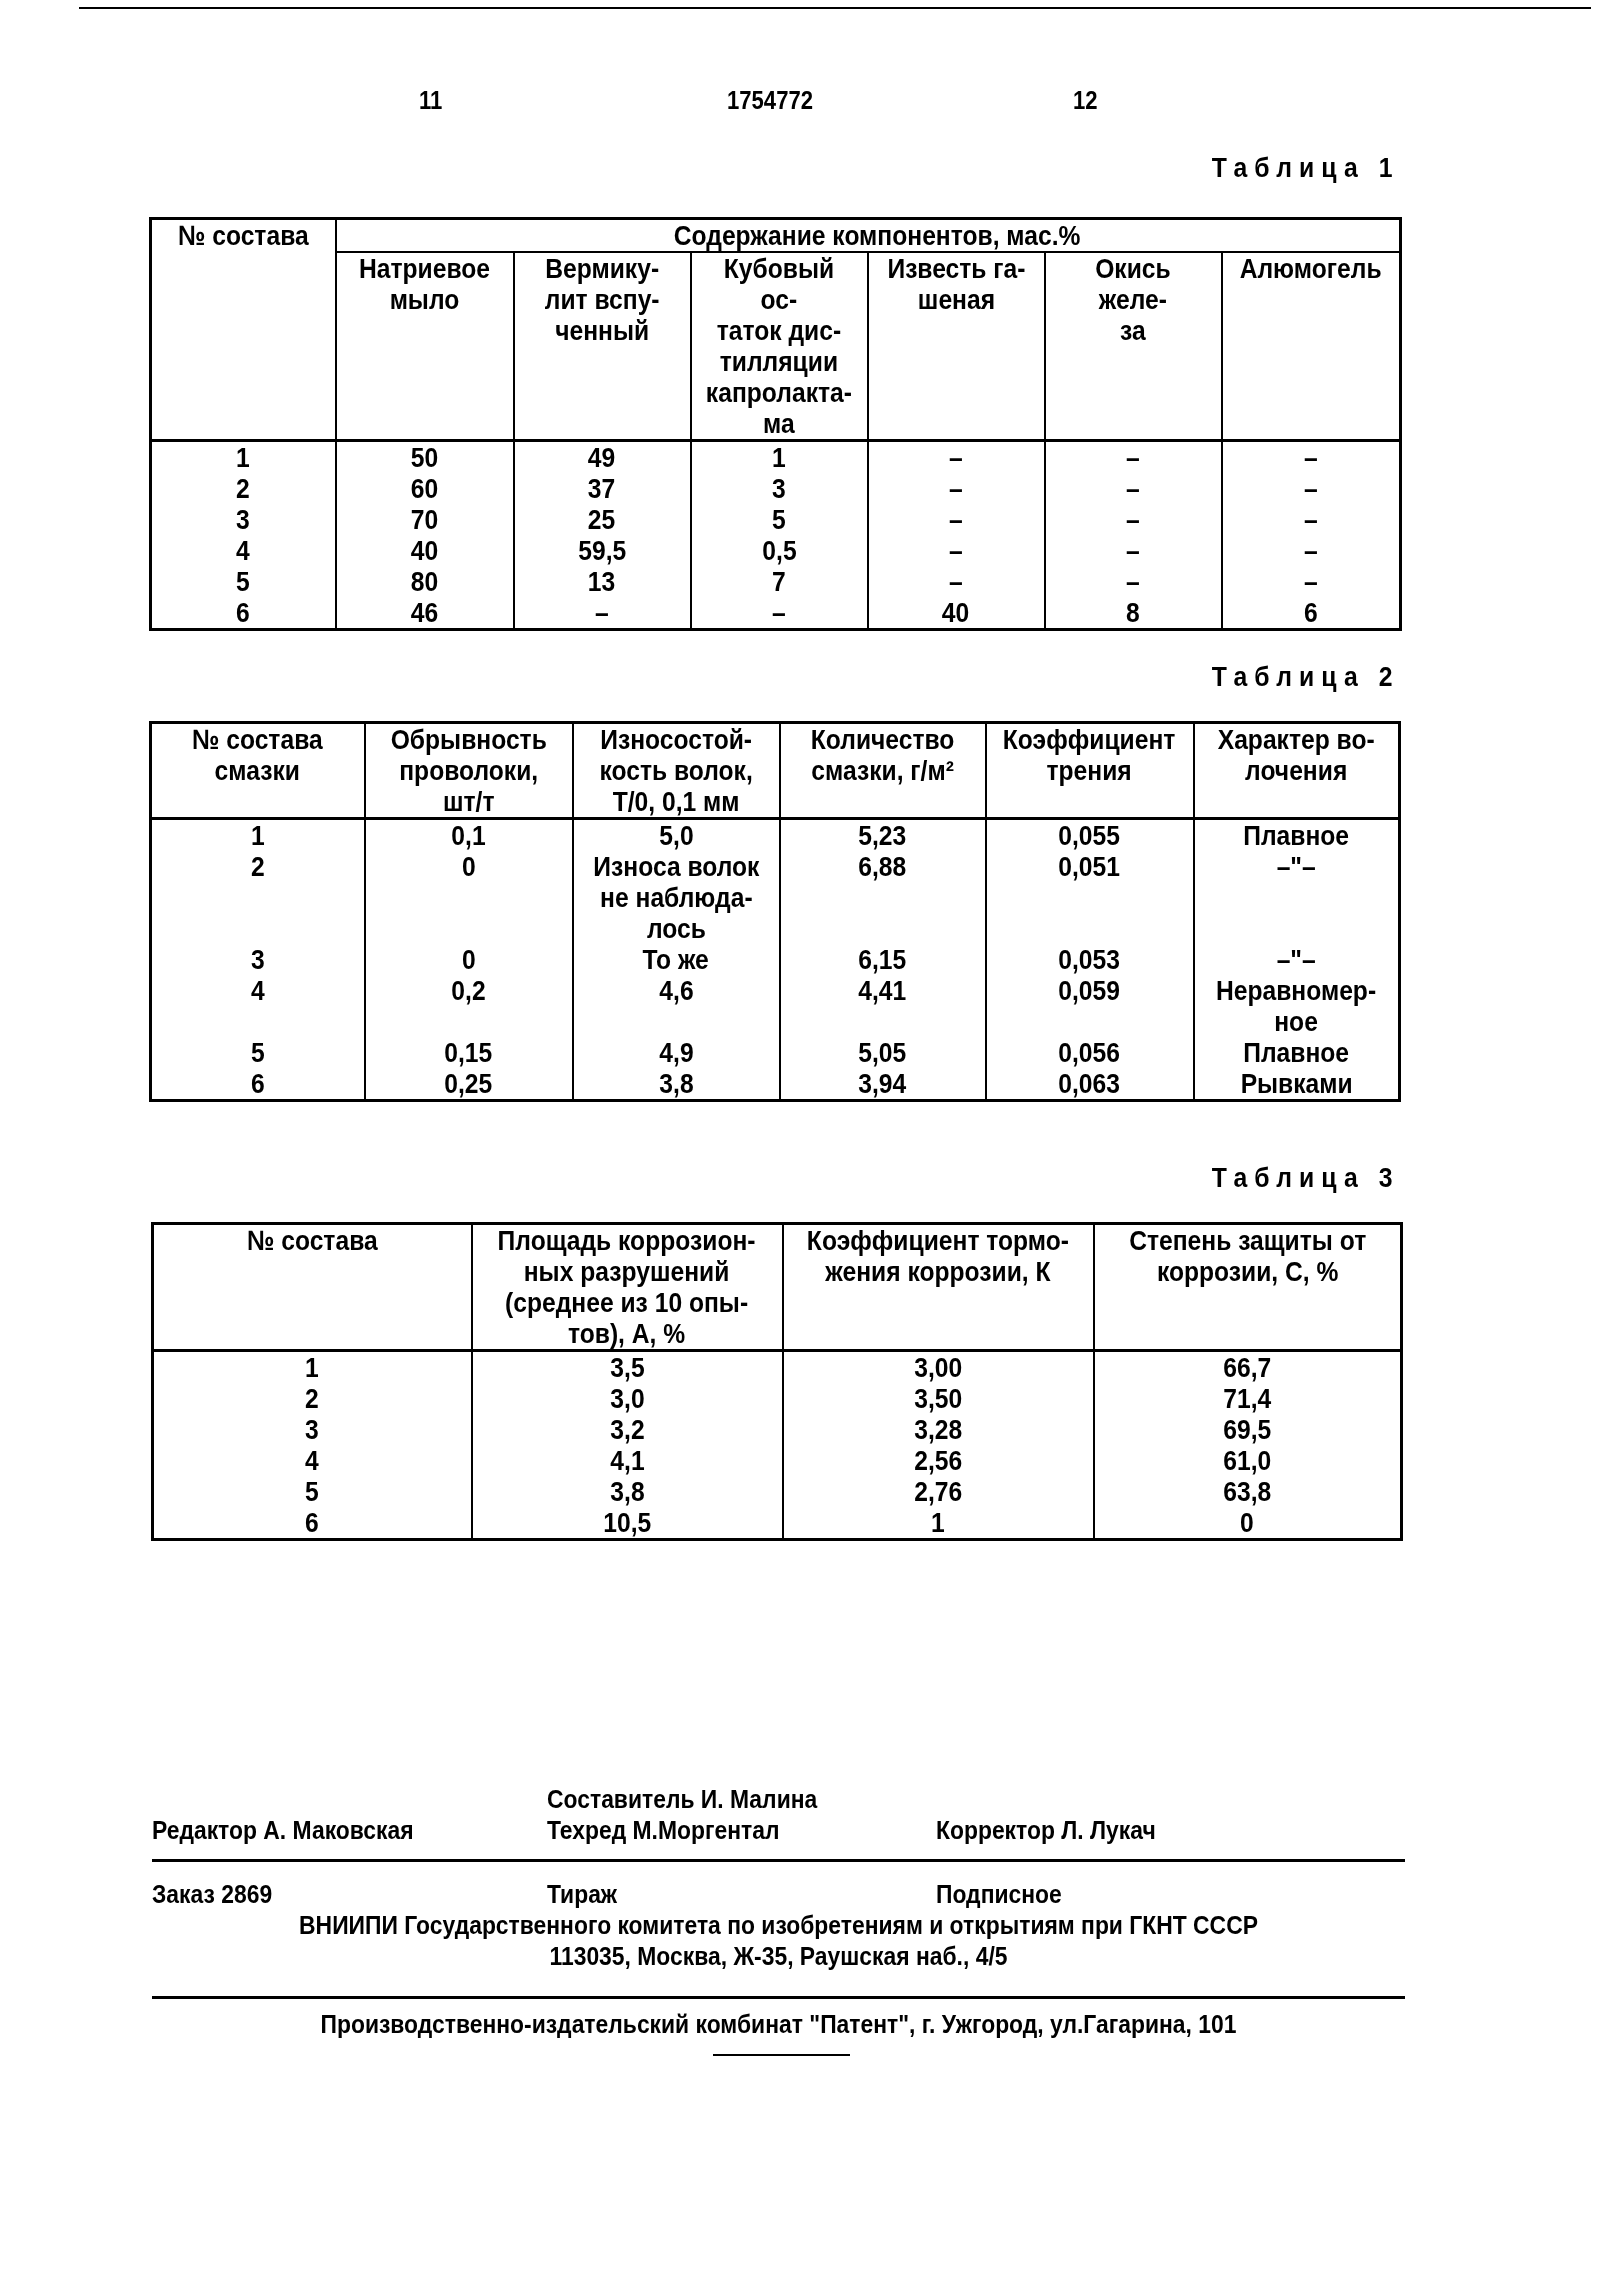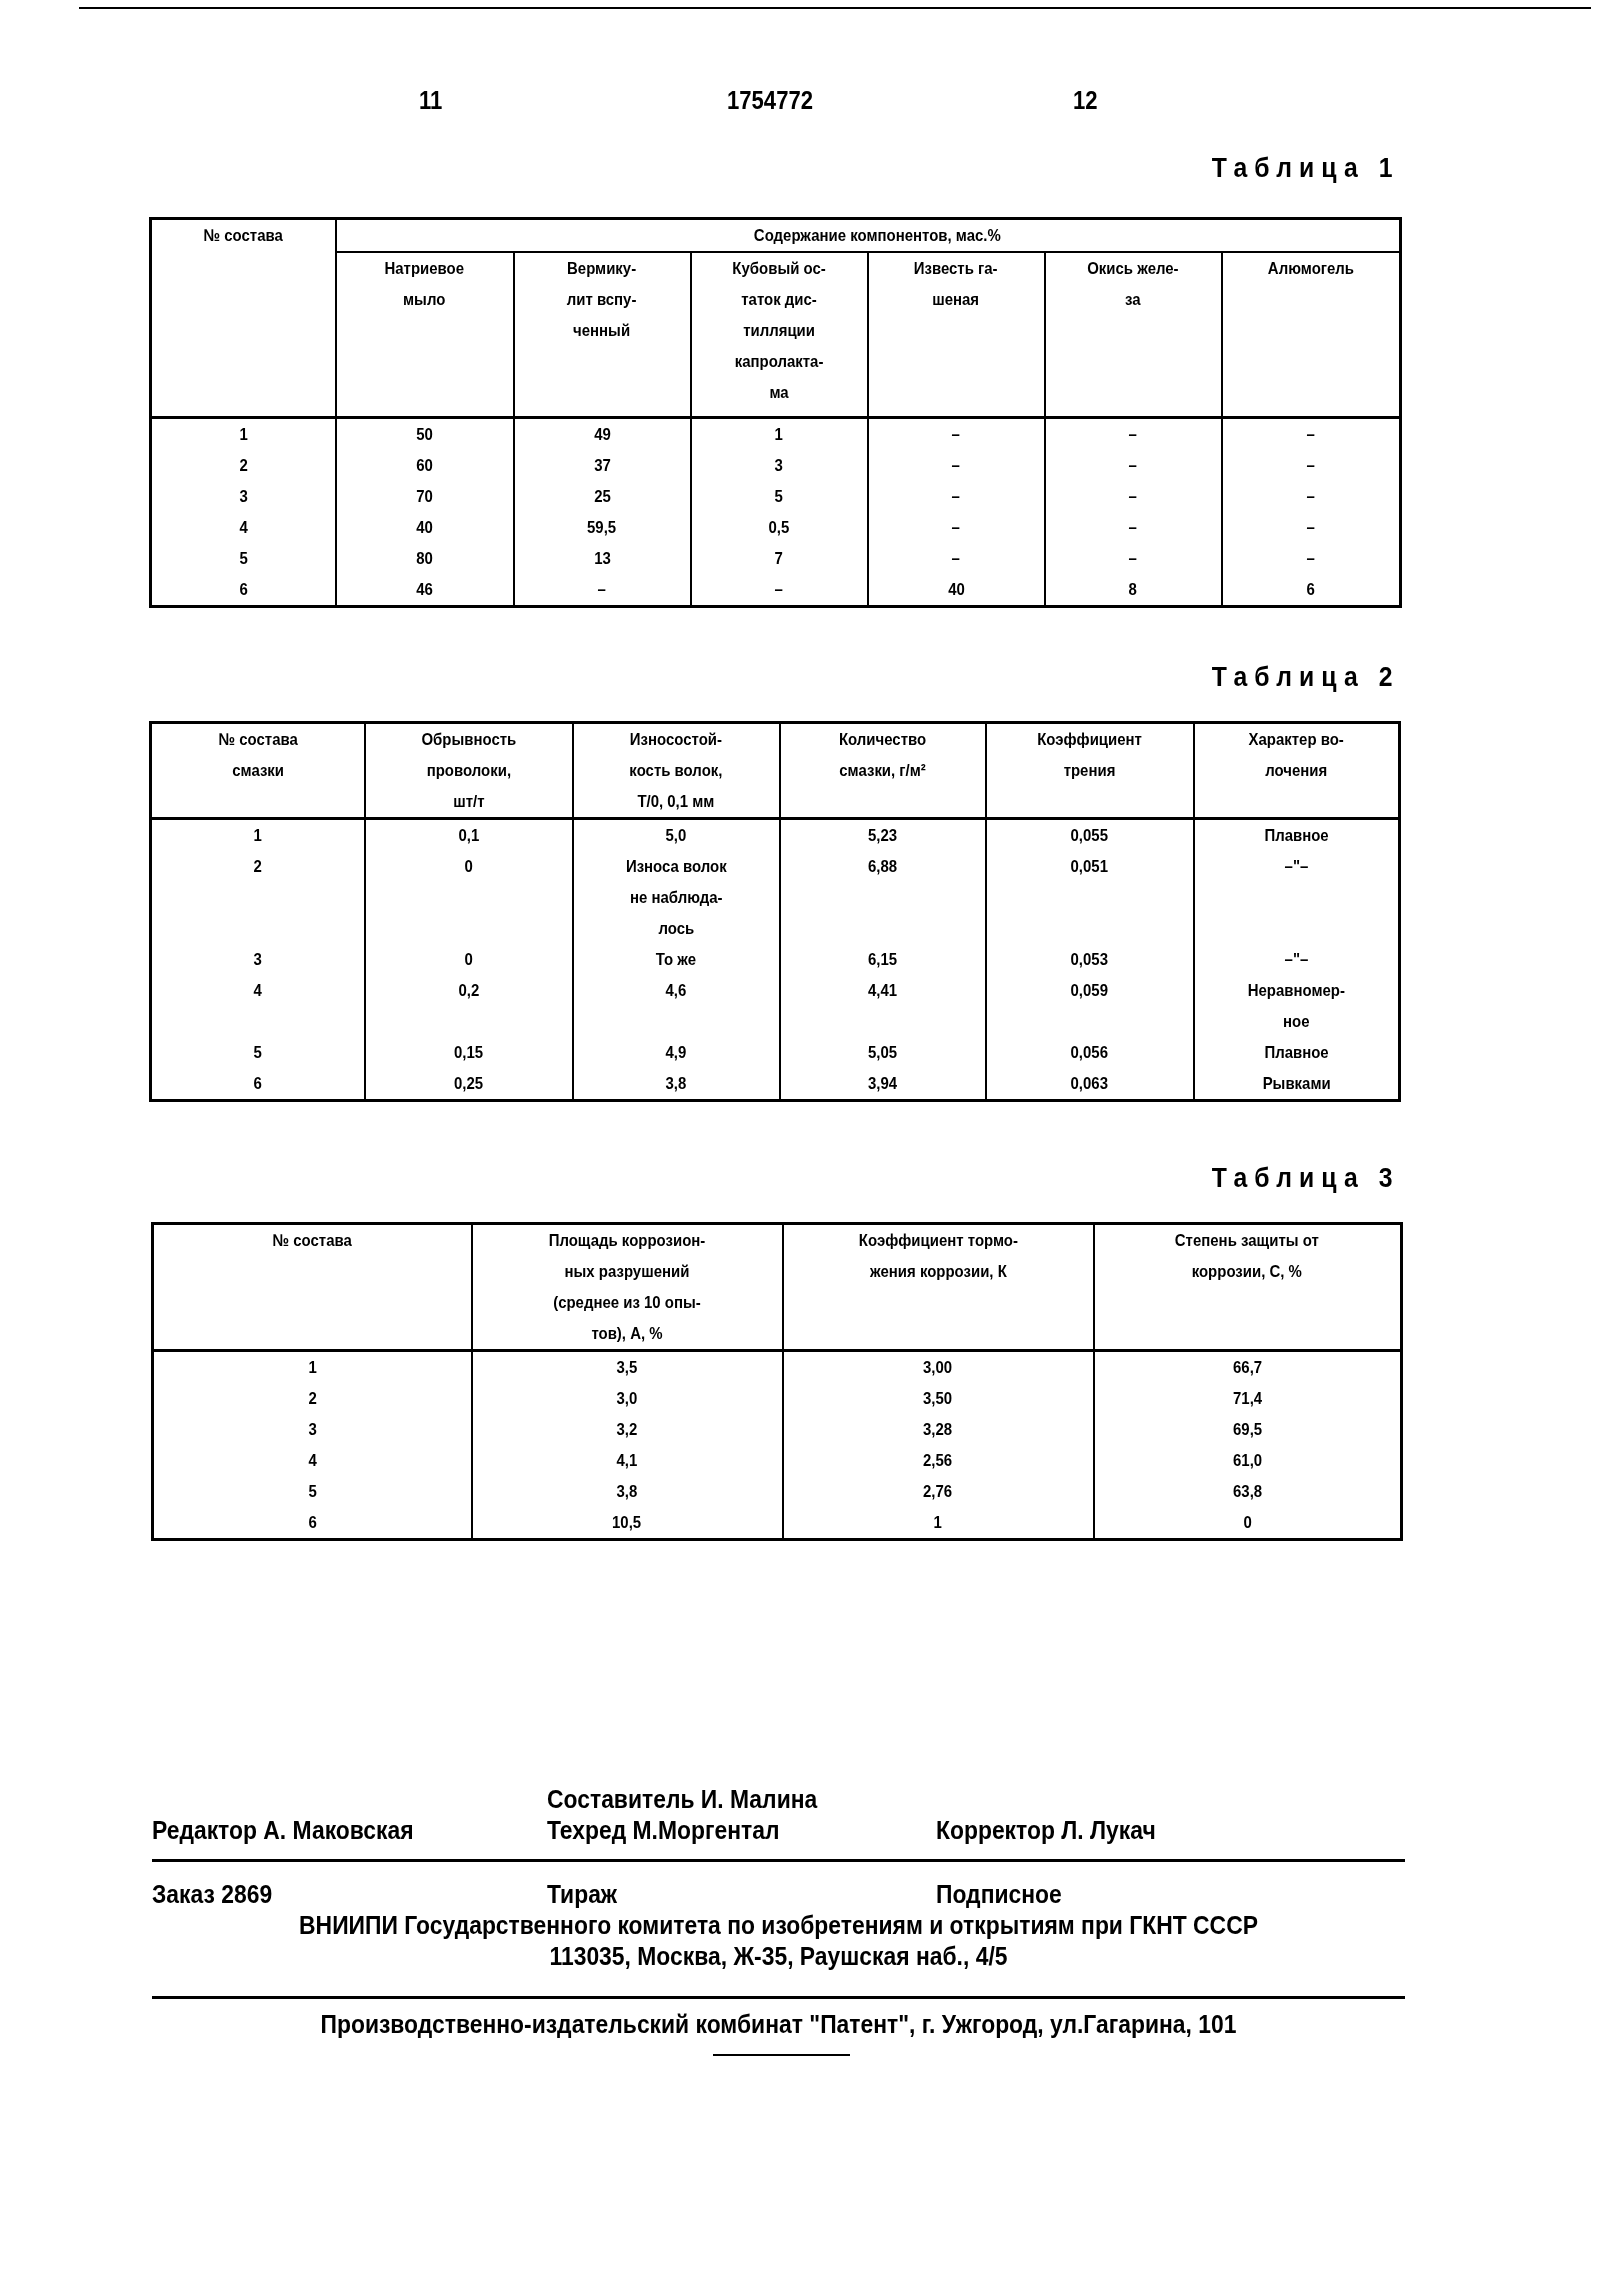--- a/index.html
+++ b/index.html
@@ -9,21 +9,21 @@
     color: #000000;
   }
   .abs { position: absolute; }
   .top-rule { left: 79px; top: 6.5px; width: 1512px; height: 2.6px; background: #000; }
   .pnum { font-size: 26px; font-weight: bold; top: 85px; transform: scaleX(0.85); transform-origin: left; }
   .table-caption { font-size: 27.5px; font-weight: bold; letter-spacing: 7.9px; transform: scaleX(0.9); transform-origin: right; text-align: right; }
 
   table.doc {
     position: absolute; border-collapse: collapse;
     border: 3.9px solid #000; table-layout: fixed;
-    font-size: 17px; font-weight: bold; line-height: 31px;
+    font-size: 28px; font-weight: bold; line-height: 31px;
   }
   table.doc th, table.doc td {
     border-left: 2px solid #000; border-right: 2px solid #000;
     text-align: center; vertical-align: top; padding: 0 2.6px;
     font-weight: bold; overflow: hidden;
   }
   table.doc thead th { border-bottom: 3.3px solid #000; }
   table.doc thead tr.group th.grp { border-bottom: 2.6px solid #000; padding-left: 21px; }
   table.doc tbody td { line-height: 31px; }
   .cond { display: inline-block; transform: scaleX(0.88); transform-origin: center; white-space: pre-line; }

